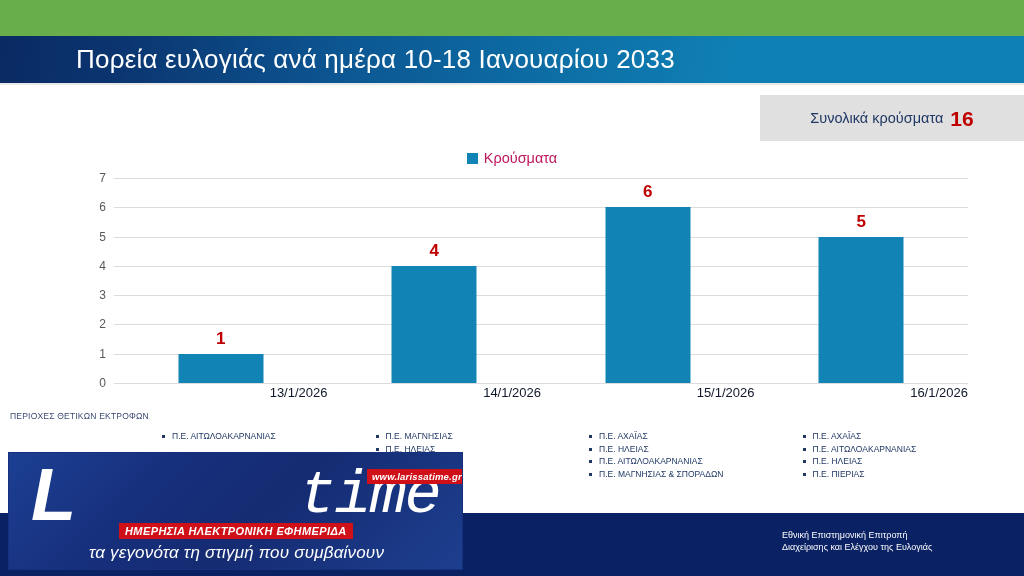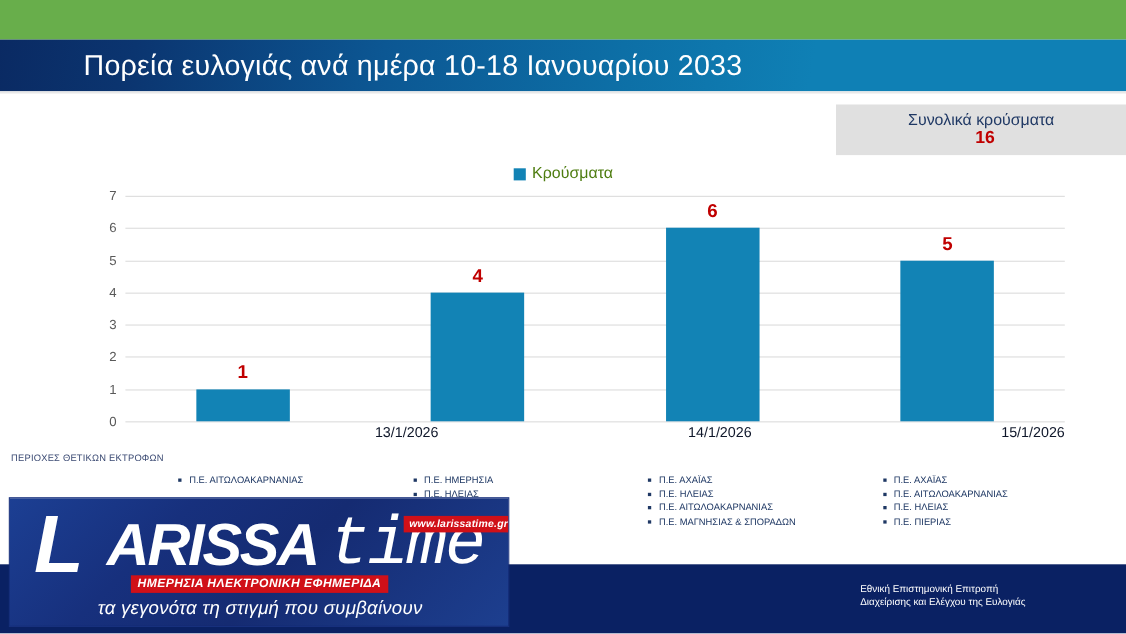--- a/index.html
+++ b/index.html
@@ -51,50 +51,49 @@
 
   
   .total-box {
     position: absolute;
     left: 760px; top: 95px;
     width: 264px; height: 46px;
     background: #e0e0e0;
     display: flex;
     align-items: center;
     justify-content: center;
-    flex-direction: column;
   }
   .total-label {
     color: #1f3864;
     font-size: 14.5px;
   }
   .total-value {
     color: #c00000;
-    font-size: 16px;
+    font-size: 21px;
     font-weight: bold;
     margin-left: 7px;
     line-height: 1;
   }
 
   
   .legend {
     position: absolute;
     left: 0; top: 150px;
     width: 1024px;
     display: flex;
     justify-content: center;
     align-items: center;
   }
   .legend-swatch {
     width: 11px; height: 11px;
     background: #1283b5;
     margin-right: 6px;
   }
   .legend-label {
-    color: #4d7c0f;
+    color: #be185d;
     font-size: 14.5px;
   }
 
   
   .chart {
     position: absolute;
     left: 78px; top: 178px;
     width: 890px; height: 205px;
   }
   .y-axis {
@@ -355,29 +354,30 @@
           <div class="bar-value" style="bottom: 151.429px; color: rgb(192, 0, 0);">5</div>
         </div>
       </div>
   </div>
 </div>
 
 <div class="x-labels">
     <div class="x-label">13/1/2026</div>
     <div class="x-label">14/1/2026</div>
     <div class="x-label">15/1/2026</div>
+    <div class="x-label">16/1/2026</div>
   </div>
 
 <div class="areas-caption">ΠΕΡΙΟΧΕΣ ΘΕΤΙΚΩΝ ΕΚΤΡΟΦΩΝ</div>
 <div class="areas-row">
     <div class="areas-col">
       <div class="area-item">Π.Ε. ΑΙΤΩΛΟΑΚΑΡΝΑΝΙΑΣ</div>
     </div>
     <div class="areas-col">
-      <div class="area-item">Π.Ε. ΗΜΕΡΗΣΙΑ</div>
+      <div class="area-item">Π.Ε. ΜΑΓΝΗΣΙΑΣ</div>
       <div class="area-item">Π.Ε. ΗΛΕΙΑΣ</div>
       <div class="area-item">Π.Ε. ΠΙΕΡΙΑΣ</div>
     </div>
     <div class="areas-col">
       <div class="area-item">Π.Ε. ΑΧΑΪΑΣ</div>
       <div class="area-item">Π.Ε. ΗΛΕΙΑΣ</div>
       <div class="area-item">Π.Ε. ΑΙΤΩΛΟΑΚΑΡΝΑΝΙΑΣ</div>
       <div class="area-item">Π.Ε. ΜΑΓΝΗΣΙΑΣ &amp; ΣΠΟΡΑΔΩΝ</div>
     </div>
     <div class="areas-col">
@@ -390,19 +390,18 @@
 
 <div class="footer-bar"></div>
 <div class="footer-credit">
   <div>Εθνική Επιστημονική Επιτροπή</div>
   <div>Διαχείρισης και Ελέγχου της Ευλογιάς</div>
 </div>
 
 <div class="logo">
   <div class="logo-main">
     <span class="logo-l">L</span>
-    <span class="logo-arissa">ARISSA</span>
     <span class="logo-time">time</span>
     <span class="logo-url">www.larissatime.gr</span>
     <span class="logo-sub">ΗΜΕΡΗΣΙΑ ΗΛΕΚΤΡΟΝΙΚΗ ΕΦΗΜΕΡΙΔΑ</span>
   </div>
   <div class="logo-tag">τα γεγονότα τη στιγμή που συμβαίνουν</div>
 </div>
 
 </body></html>

